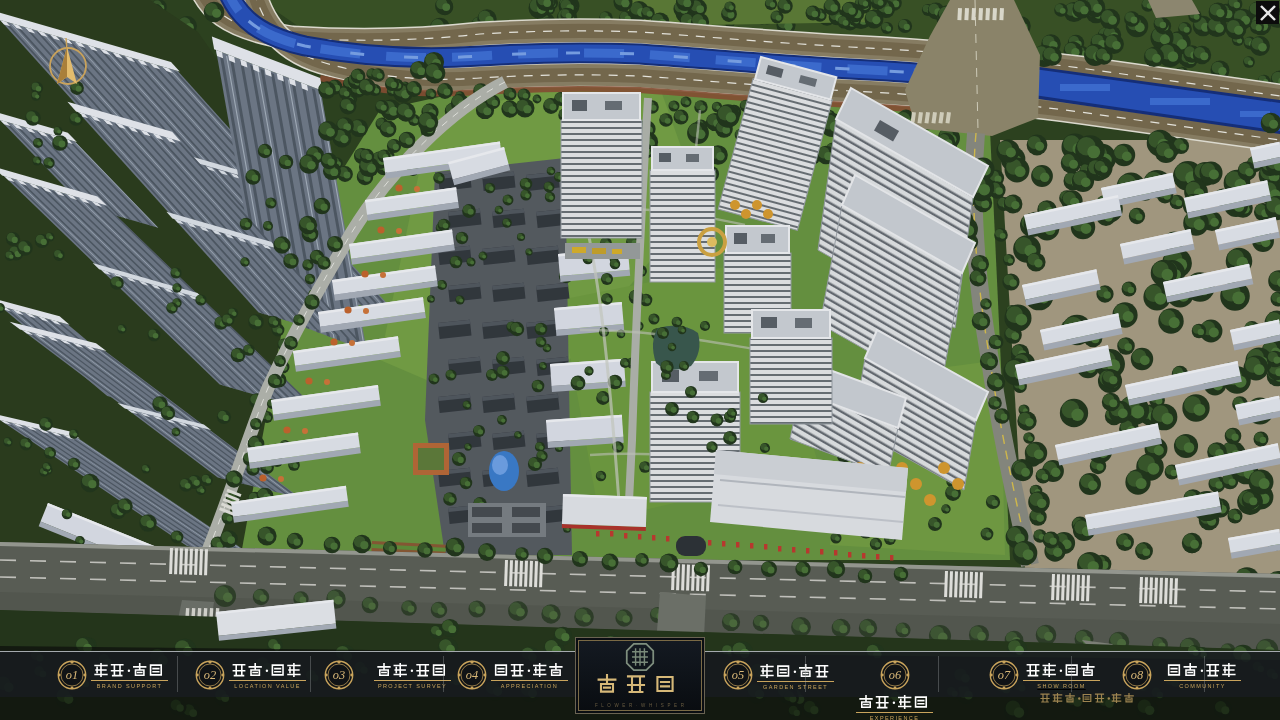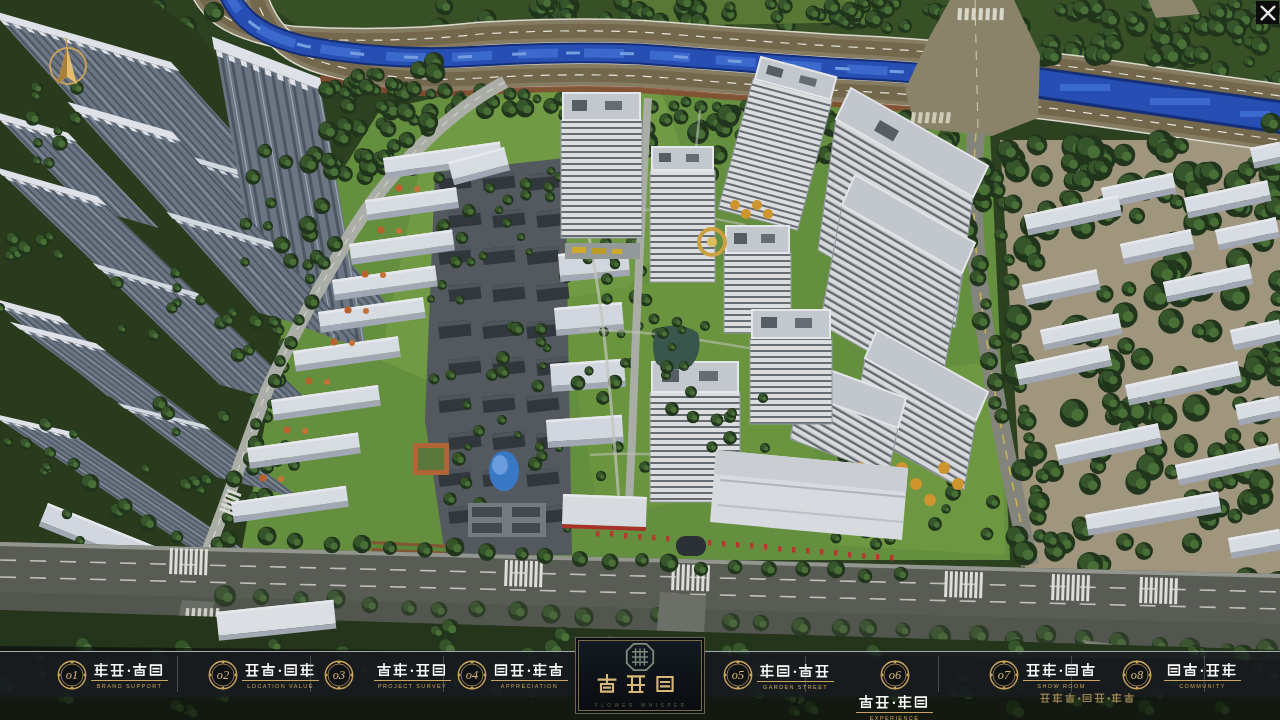--- a/index.html
+++ b/index.html
@@ -1776,21 +1776,21 @@
               </g>
               <g transform="translate(54.89999999999999,0)">
                 <path d="M1.68,2.1 H12.32 M1.68,2.1 V11.9 M12.32,2.1 V11.9 M1.68,11.9 H12.32 M4.2,5.6000000000000005 H9.799999999999999 M4.2,8.68 H9.799999999999999" stroke="#ffffff" stroke-width="1.6" fill="none" stroke-linecap="square"></path>
               </g>
             </g>
           </svg>
    <div class="goldline" style="width:77px"></div>
    <div class="cap">BRAND SUPPORT</div>
  </div>
 </div>
-<div class="navitem" style="left:208px;">
+<div class="navitem" style="left:195px;">
  <div class="badge"><svg width="30" height="30" viewBox="0 0 34 34">
    <circle cx="17" cy="17" r="15.5" fill="#101316" stroke="#c9a45c" stroke-width="1.6"></circle>
    <circle cx="17" cy="17" r="12.5" fill="none" stroke="#c9a45c" stroke-width="0.8"></circle>
    <circle cx="17" cy="2.5" r="1.6" fill="#c9a45c"></circle>
             <circle cx="17" cy="31.5" r="1.6" fill="#c9a45c"></circle>
    <circle cx="2.5" cy="17" r="1.6" fill="#c9a45c"></circle>
             <circle cx="31.5" cy="17" r="1.6" fill="#c9a45c"></circle>
    <text x="17" y="22" text-anchor="middle" font-family="Liberation Serif, serif" font-style="italic" font-size="14" fill="#d9b878">o2</text>
  </svg></div>
  <div class="ntext">
@@ -1936,21 +1936,21 @@
               </g>
               <g transform="translate(54.89999999999999,0)">
                 <path d="M1.68,2.1 H12.32 M1.68,2.1 V11.9 M12.32,2.1 V11.9 M1.68,11.9 H12.32 M4.2,5.6000000000000005 H9.799999999999999 M4.2,8.68 H9.799999999999999" stroke="#ffffff" stroke-width="1.6" fill="none" stroke-linecap="square"></path>
               </g>
             </g>
           </svg>
    <div class="goldline" style="width:77px"></div>
    <div class="cap">EXPERIENCE</div>
  </div>
 </div>
-<div class="navitem" style="left:989px;">
+<div class="navitem" style="left:989px;text-decoration:underline;">
  <div class="badge"><svg width="30" height="30" viewBox="0 0 34 34">
    <circle cx="17" cy="17" r="15.5" fill="#101316" stroke="#c9a45c" stroke-width="1.6"></circle>
    <circle cx="17" cy="17" r="12.5" fill="none" stroke="#c9a45c" stroke-width="0.8"></circle>
    <circle cx="17" cy="2.5" r="1.6" fill="#c9a45c"></circle>
             <circle cx="17" cy="31.5" r="1.6" fill="#c9a45c"></circle>
    <circle cx="2.5" cy="17" r="1.6" fill="#c9a45c"></circle>
             <circle cx="31.5" cy="17" r="1.6" fill="#c9a45c"></circle>
    <text x="17" y="22" text-anchor="middle" font-family="Liberation Serif, serif" font-style="italic" font-size="14" fill="#d9b878">o7</text>
  </svg></div>
  <div class="ntext">

